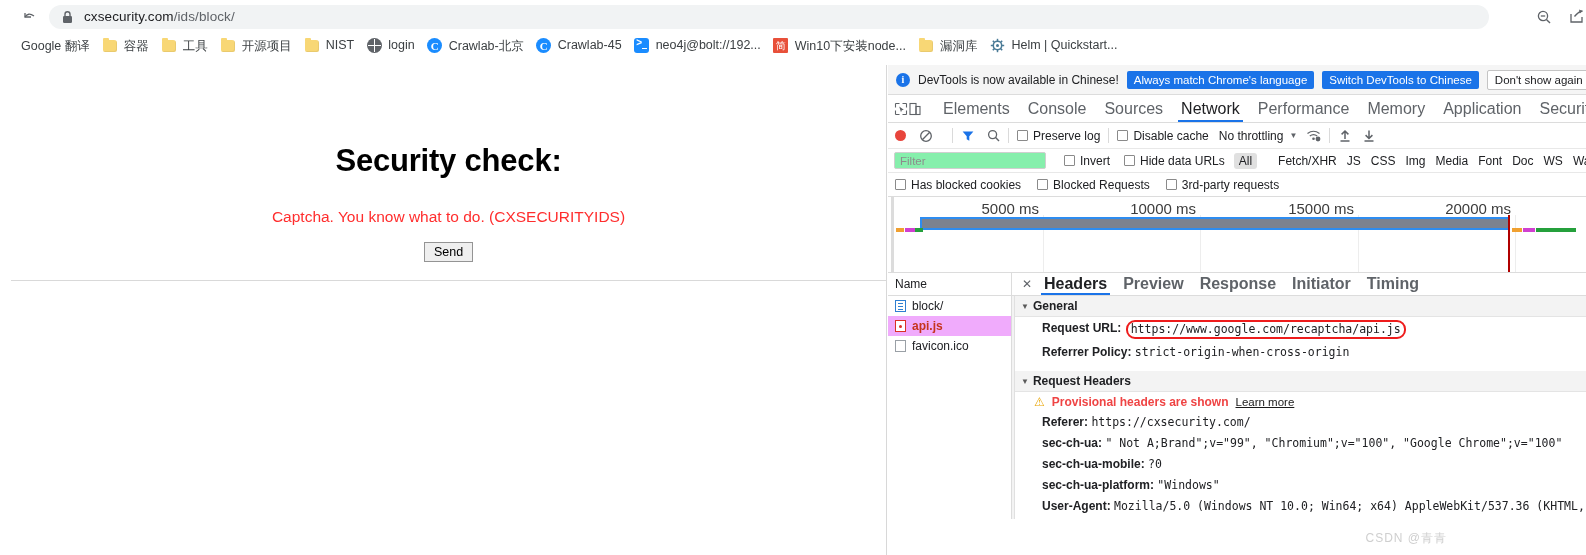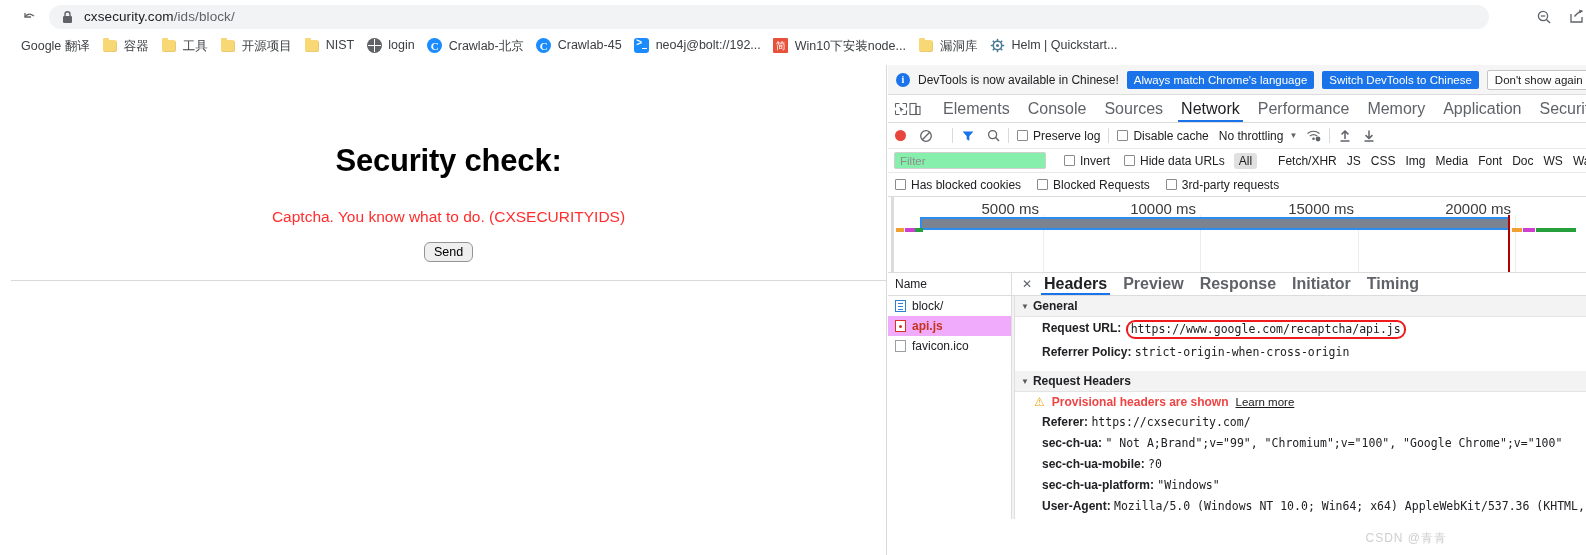--- a/index.html
+++ b/index.html
@@ -42,21 +42,21 @@
   .term-ico:after { content:""; position:absolute; left:8px; bottom:4px; width:5px; height:1.5px; background:#fff; }
   .jian-ico { width:15px; height:15px; background:#e8503a; color:#fff; font-size:10px; display:flex; align-items:center; justify-content:center; border-radius:1px; }
   .helm-ico { width:16px; height:16px; color:#4a7a96; display:flex; align-items:center; justify-content:center; }
 
   
   .page-area { position:absolute; left:0; top:65px; width:876px; height:490px; background:#fff; border-right:1px solid #d8d8d8; }
   .page-inner { padding-top:78px; text-align:center; }
   .page-title { font-size:31px; font-weight:bold; color:#000; letter-spacing:-0.2px; }
   .page-captcha { margin-top:29px; font-size:15.5px; color:#ff2d2d; }
   .page-send { margin-top:16px; font-size:12.5px; font-family:"Liberation Sans", sans-serif;
-               background:#efefef; border:1px solid #949494; border-radius:6px; padding:2px 9px; color:#000; cursor:default; }
+               background:#efefef; border:1px solid #949494; border-radius:0; padding:2px 9px; color:#000; cursor:default; }
   .page-bottom-rule { position:absolute; left:0; top:215px; width:876px; height:1px; background:#d9d9d9; }
 
   
   .devtools { position:absolute; left:877px; top:65px; width:709px; height:490px; background:#fff; font-size:12px; color:#202124; }
 
   .dt-notice { height:30px; background:#f5f5f5; border-bottom:1px solid #dcdcdc; display:flex; align-items:center; padding:0 8px; gap:8px; }
   .info-ico { width:14px; height:14px; border-radius:50%; background:#1a73e8; color:#fff; font-size:10px; font-weight:bold;
               display:flex; align-items:center; justify-content:center; font-family:"Liberation Serif", serif; flex:0 0 auto; }
   .notice-text { font-size:12px; color:#202124; white-space:nowrap; }
   .btn-blue { background:#1a73e8; color:#fff; border:none; border-radius:2px; font-size:11.5px;

